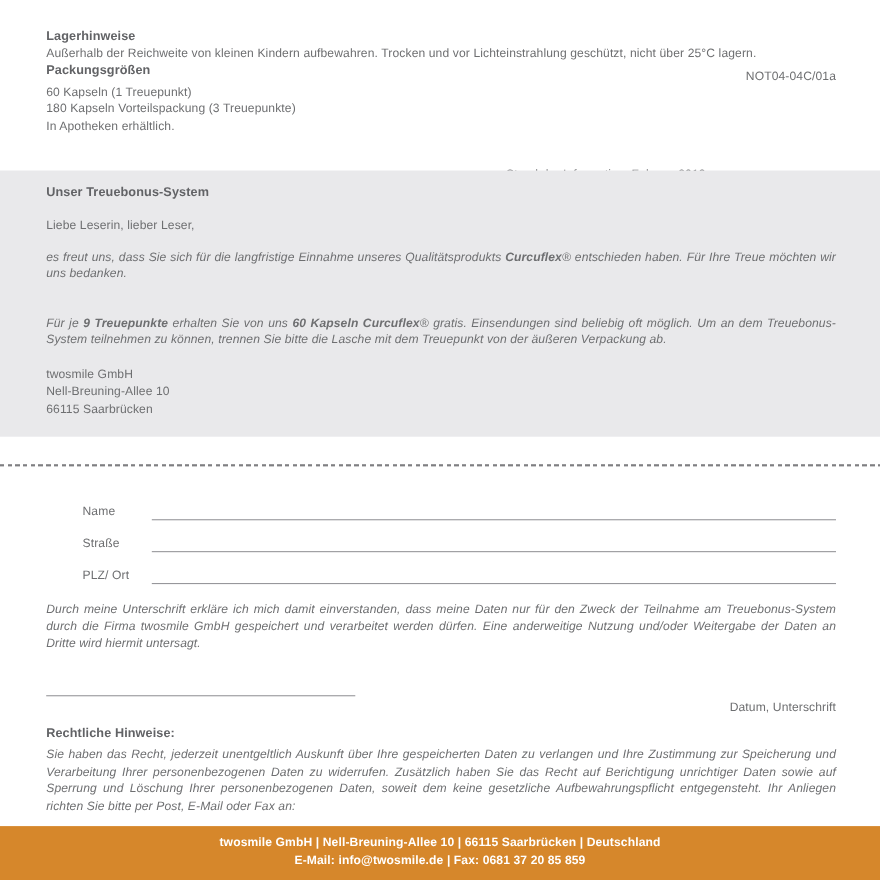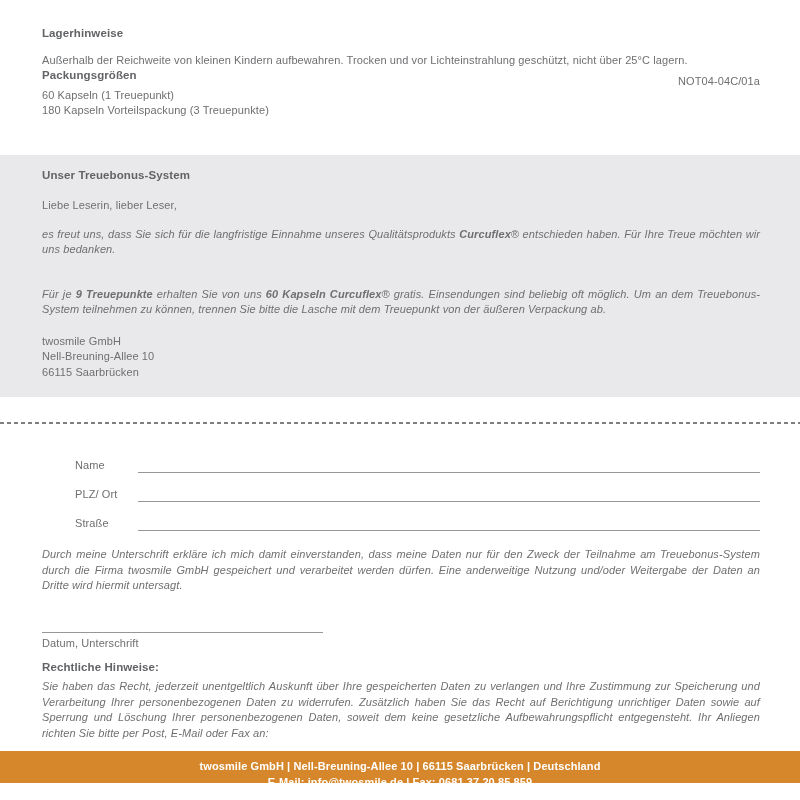--- a/index.html
+++ b/index.html
@@ -18,21 +18,21 @@
     font-size:11px;line-height:15.5px;color:var(--text);
     letter-spacing:0.1px;
   }
   b,.bold{font-weight:bold;}
   h2{font-size:11.5px;font-weight:bold;color:var(--head);margin:0;line-height:13px;}
   p{margin:0;}
   .just{text-align:justify;font-style:italic;}
 
   
   .top-section{position:absolute;top:27px;left:42px;right:40px;}
-  .top-section .storage-text{margin-top:13px;}
+  .top-section .storage-text{margin-top:2px;}
   .pack-block{position:relative;}
   .pack-items{margin-top:6px;}
   .pack-code{position:absolute;top:5px;right:0;}
   .pack-date{position:absolute;top:94px;right:0;width:300px;}
 
   
   .gray-panel{
     position:absolute;top:155px;left:0;right:0;height:242px;
     background:var(--panel);box-sizing:border-box;
     padding:14px 40px 0 42px;
@@ -48,47 +48,48 @@
     position:absolute;top:422px;left:0;right:0;height:2px;
     background:repeating-linear-gradient(90deg,var(--dash) 0 4px,transparent 4px 7px);
   }
 
   
   .form-section{position:absolute;top:458px;left:42px;right:40px;}
   .form-row{display:flex;height:14px;margin-bottom:15px;}
   .form-label{width:63px;flex:none;align-self:flex-start;padding-left:33px;}
   .form-line{flex:1;border-bottom:1px solid var(--rule);height:14px;}
   .consent{margin-top:17px;}
-  .sig-block{margin-top:37px;}
+  .sig-block{margin-top:37px;text-align:right;}
   .sig-line{width:281px;border-bottom:1px solid var(--rule);height:1px;}
   .sig-label{margin-top:3px;}
 
   
   .legal-section{position:absolute;top:661px;left:42px;right:40px;}
   .legal-section .legal-text{margin-top:5px;}
 
   
   .footer{
-    position:absolute;left:0;right:0;top:751px;height:32px;
+    position:absolute;left:0;right:0;top:751px;height:49px;
     background:var(--accent);color:#ffffff;font-weight:bold;
     text-align:center;box-sizing:border-box;padding-top:7px;line-height:16px;
   }
 </style>
 </head>
 <body>
 
 <section class="top-section">
   <h2>Lagerhinweise</h2>
   <p class="storage-text">Außerhalb der Reichweite von kleinen Kindern aufbewahren. Trocken und vor Lichteinstrahlung geschützt, nicht über 25°C lagern.</p>
 
   <div class="pack-block">
     <h2>Packungsgrößen</h2>
     <div class="pack-items">
       <p>60 Kapseln (1 Treuepunkt)</p>
       <p>180 Kapseln Vorteilspackung (3 Treuepunkte)</p>
+      <p>In Apotheken erhältlich.</p>
     </div>
     <span class="pack-code">NOT04-04C/01a</span>
     <span class="pack-date">Stand der Information: Februar 2019</span>
   </div>
 </section>
 
 <section class="gray-panel">
   <h2>Unser Treuebonus-System</h2>
   <p class="salutation">Liebe Leserin, lieber Leser,</p>
   <p class="p1 just"><span>es freut uns, dass Sie sich für die langfristige Einnahme unseres Qualitätsprodukts </span><b>Curcuflex</b><span>® entschieden haben. Für Ihre Treue möchten wir uns bedanken.</span></p>
@@ -101,25 +102,25 @@
 </section>
 
 <div class="cut-line"></div>
 
 <section class="form-section">
   <div class="form-row">
     <span class="form-label">Name</span>
     <span class="form-line"></span>
   </div>
   <div class="form-row">
-    <span class="form-label">PLZ/ Ort</span>
+    <span class="form-label">Straße</span>
     <span class="form-line"></span>
   </div>
   <div class="form-row">
-    <span class="form-label">Straße</span>
+    <span class="form-label">PLZ/ Ort</span>
     <span class="form-line"></span>
   </div>
 
   <p class="consent just">Durch meine Unterschrift erkläre ich mich damit einverstanden, dass meine Daten nur für den Zweck der Teilnahme am Treuebonus-System durch die Firma twosmile GmbH gespeichert und verarbeitet werden dürfen. Eine anderweitige Nutzung und/oder Weitergabe der Daten an Dritte wird hiermit untersagt.</p>
 
   <div class="sig-block">
     <div class="sig-line"></div>
     <p class="sig-label">Datum, Unterschrift</p>
   </div>
 </section>

